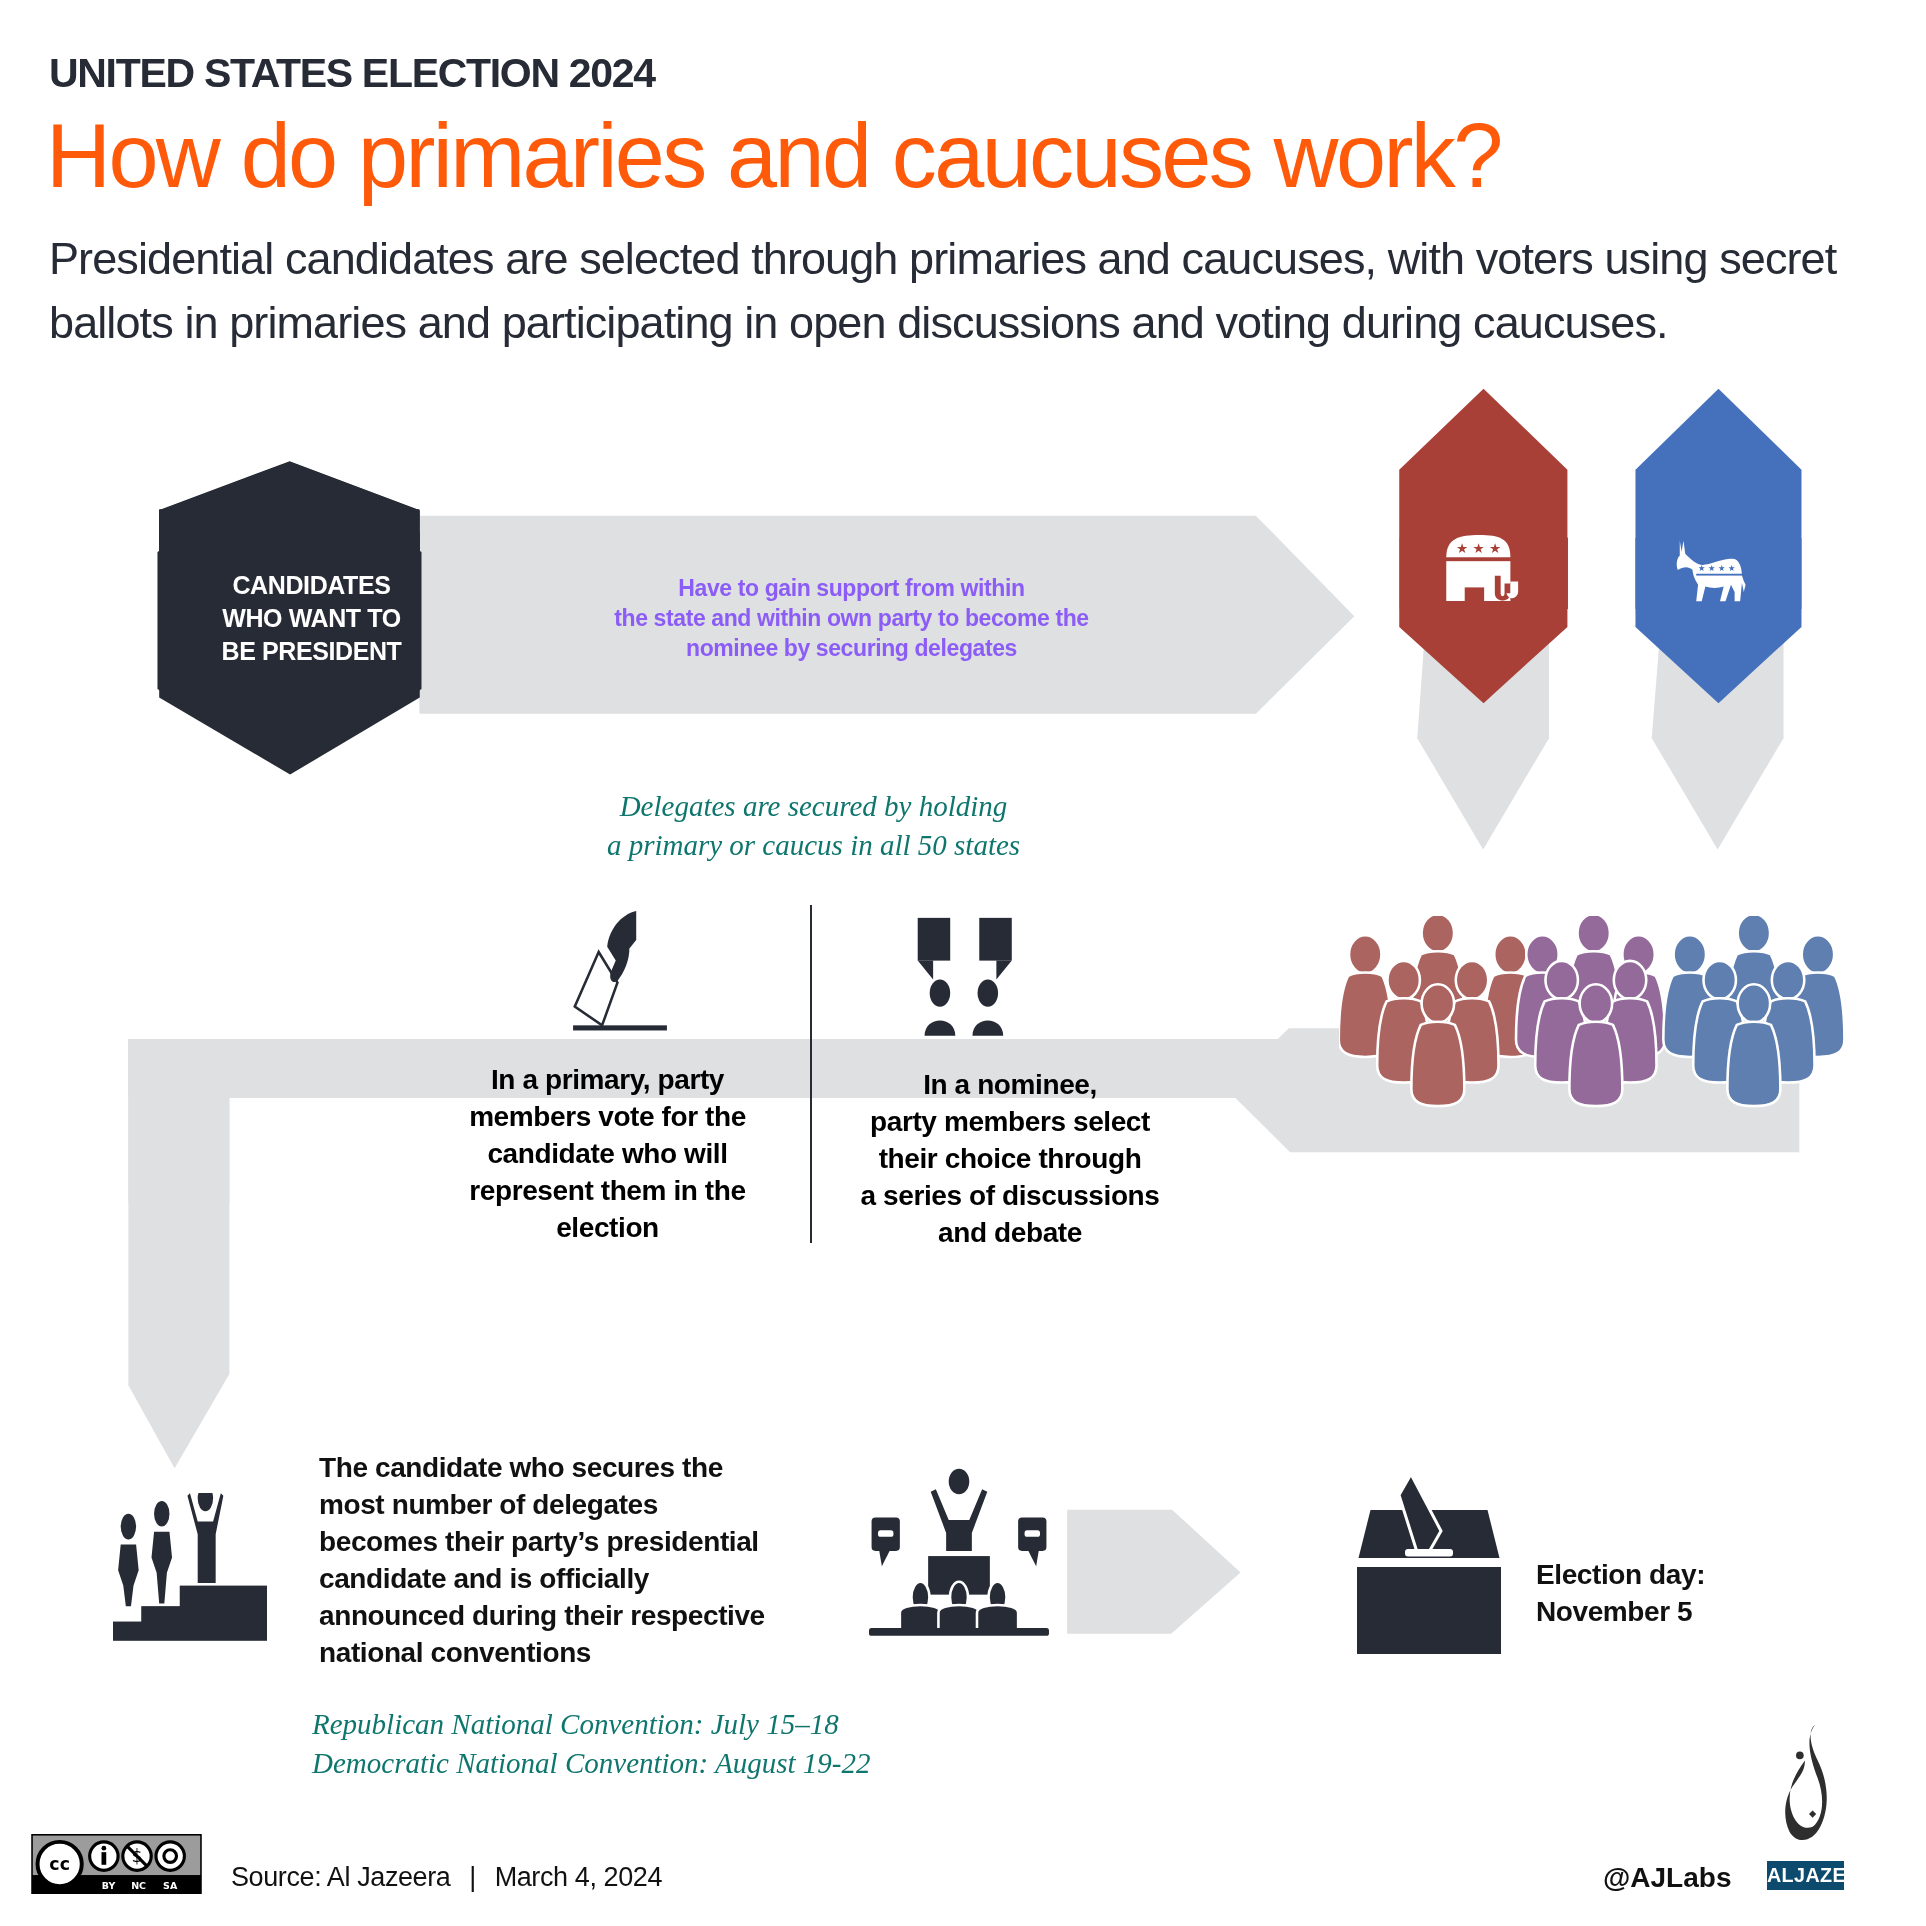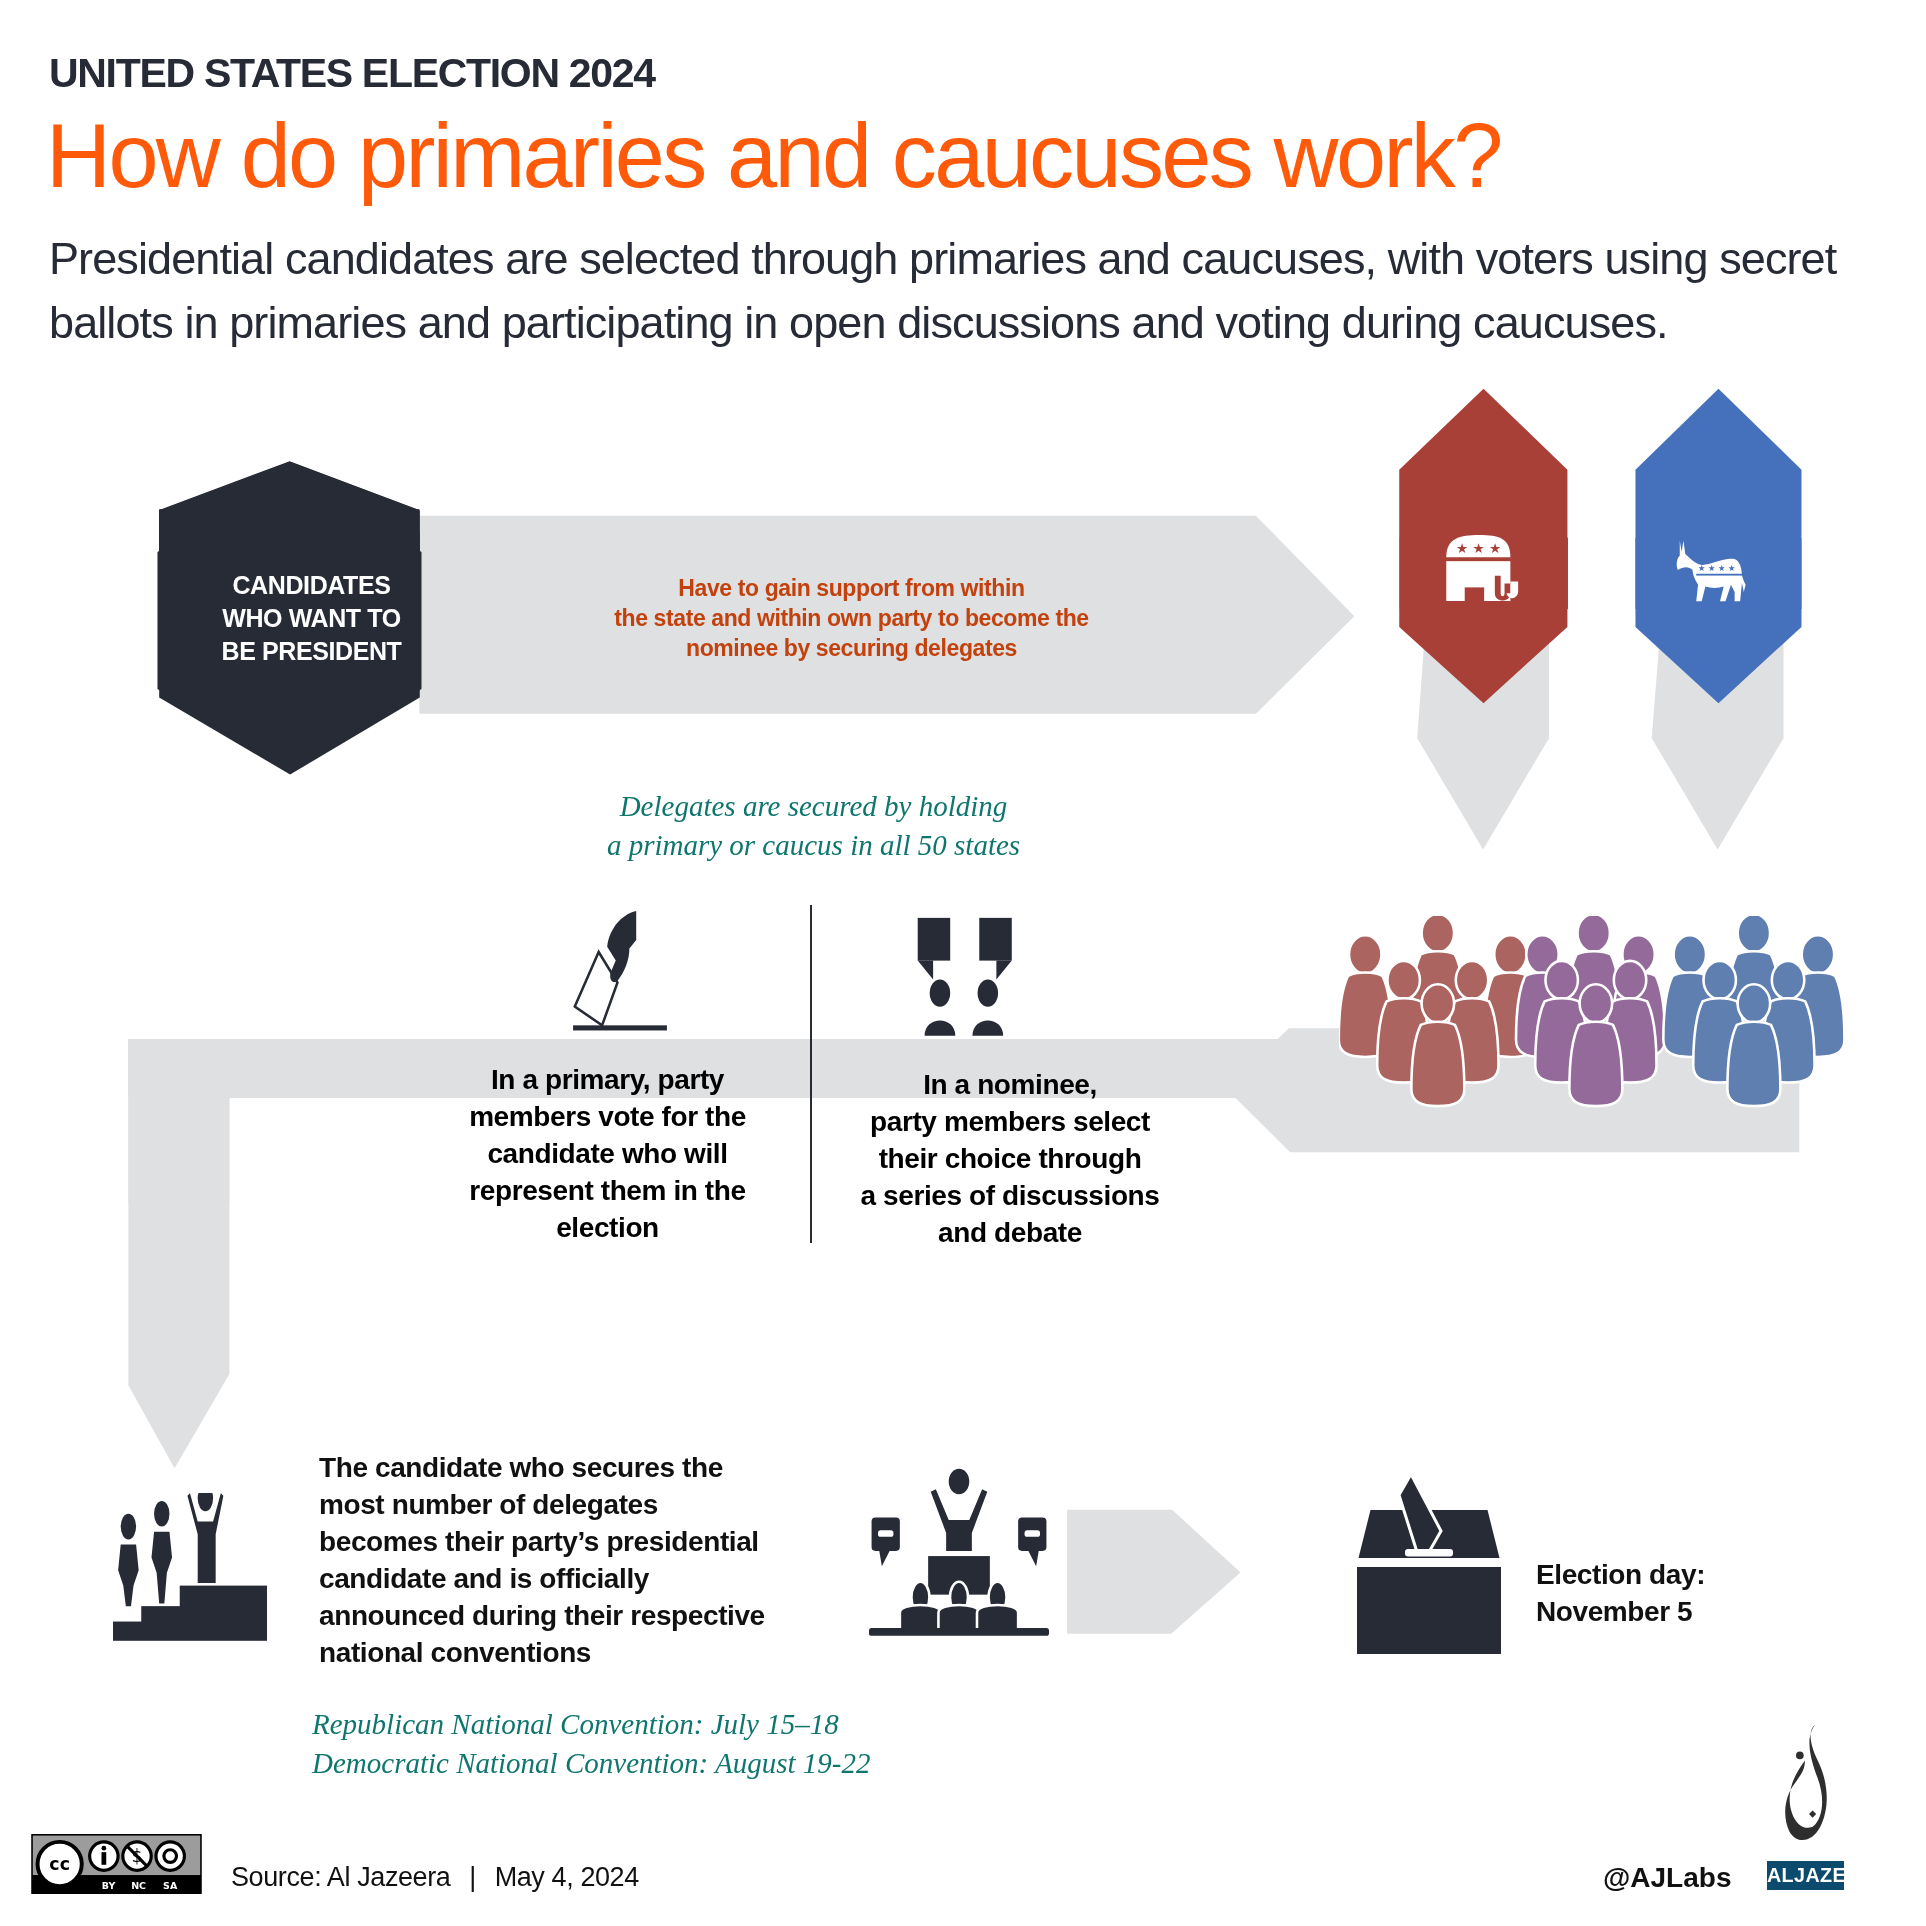--- a/index.html
+++ b/index.html
@@ -3,21 +3,21 @@
 <meta charset="utf-8">
 <style>
   html, body { margin: 0; padding: 0; background: #ffffff; }
   body { width: 1926px; height: 1926px; position: relative; overflow: hidden; font-family: "Liberation Sans", "DejaVu Sans", sans-serif; color: #000; }
   .abs { position: absolute; }
   .kicker { left: 49px; top: 50px; font-size: 41px; font-weight: 700; color: #262b35; letter-spacing: -1.3px; }
   .title { left: 46px; top: 111px; font-size: 90px; font-weight: 400; color: #ff5a0a; letter-spacing: -2.6px; line-height: 1; white-space: nowrap; }
   .subtitle { left: 49px; top: 227px; width: 1840px; font-size: 45px; line-height: 64px; color: #262b35; letter-spacing: -0.9px; }
   svg.bg { position: absolute; left: 0; top: 0; }
   .hex-text { left: 158px; top: 569px; width: 265px; text-align: center; color: #fff; font-weight: 700; font-size: 25px; line-height: 33px; letter-spacing: -0.4px; padding-left: 21px; }
-  .arrow-text { left: 535px; top: 573px; width: 633px; text-align: center; font-weight: 700; font-size: 23px; line-height: 30px; color: #c2410c; letter-spacing: -0.4px; }
+  .arrow-text { left: 535px; top: 573px; width: 633px; text-align: center; font-weight: 700; font-size: 23px; line-height: 30px; color: #8b5cf6; letter-spacing: -0.4px; }
   .italic-note { font-family: "Liberation Serif", "DejaVu Serif", serif; font-style: italic; font-size: 29px; line-height: 39px; color: #0f766e; }
   .note1 { left: 531px; top: 787px; width: 565px; text-align: center; }
   .col-text { font-weight: 700; font-size: 28px; line-height: 37px; text-align: center; color: #000000; letter-spacing: -0.4px; }
   .primary-text { left: 428px; top: 1061px; width: 359px; }
   .caucus-text { left: 826px; top: 1066px; width: 368px; }
   .winner-text { left: 319px; top: 1449px; width: 573px; font-weight: 700; font-size: 28px; line-height: 37px; color: #111; letter-spacing: -0.4px; }
   .election-text { left: 1536px; top: 1556px; font-weight: 700; font-size: 28px; line-height: 37px; color: #111; letter-spacing: -0.4px; }
   .note2 { left: 312px; top: 1705px; width: 770px; }
   .footer-source { left: 231px; top: 1862px; font-size: 27px; font-weight: 500; color: #111; letter-spacing: -0.4px; white-space: nowrap; }
   .footer-handle { left: 1603px; top: 1862px; font-size: 28px; font-weight: 700; color: #111; text-align: right; }
@@ -246,21 +246,21 @@
   <circle cx="88" cy="14" r="9" fill="#fff" stroke="#000" stroke-width="2"></circle>
   <circle cx="88" cy="14" r="4" fill="none" stroke="#000" stroke-width="2"></circle>
   <text x="49" y="35" font-size="6" font-weight="700" text-anchor="middle" fill="#fff" font-family="DejaVu Sans, sans-serif">BY</text>
   <text x="68" y="35" font-size="6" font-weight="700" text-anchor="middle" fill="#fff" font-family="DejaVu Sans, sans-serif">NC</text>
   <text x="88" y="35" font-size="6" font-weight="700" text-anchor="middle" fill="#fff" font-family="DejaVu Sans, sans-serif">SA</text>
 </svg>
 
 <div class="abs footer-source">
   <span>Source: Al Jazeera</span>
   <span style="display:inline-block; width:30px; text-align:center;">|</span>
-  <span>May 4, 2024</span>
+  <span>March 4, 2024</span>
 </div>
 
 <svg class="abs" style="left:1782px; top:1722px;" width="51" height="128" viewBox="0 0 40 100">
   <path d="M26,2 C20,6 22,18 28,30 C36,46 38,66 30,82 C24,94 12,96 6,86 C0,74 2,58 10,48 C14,42 18,38 18,30 C12,38 6,48 6,60 C6,74 14,86 24,82 C32,76 34,60 28,44 C22,28 18,12 26,2 Z" fill="#2e2e2e"></path>
   <circle cx="14" cy="26" r="3" fill="#2e2e2e"></circle>
   <rect x="22" y="70" width="4" height="4" transform="rotate(45 24 72)" fill="#2e2e2e"></rect>
 </svg>
 <div class="abs footer-handle">@AJLabs</div>
 <div class="abs brand-box">ALJAZEERA</div>
 

